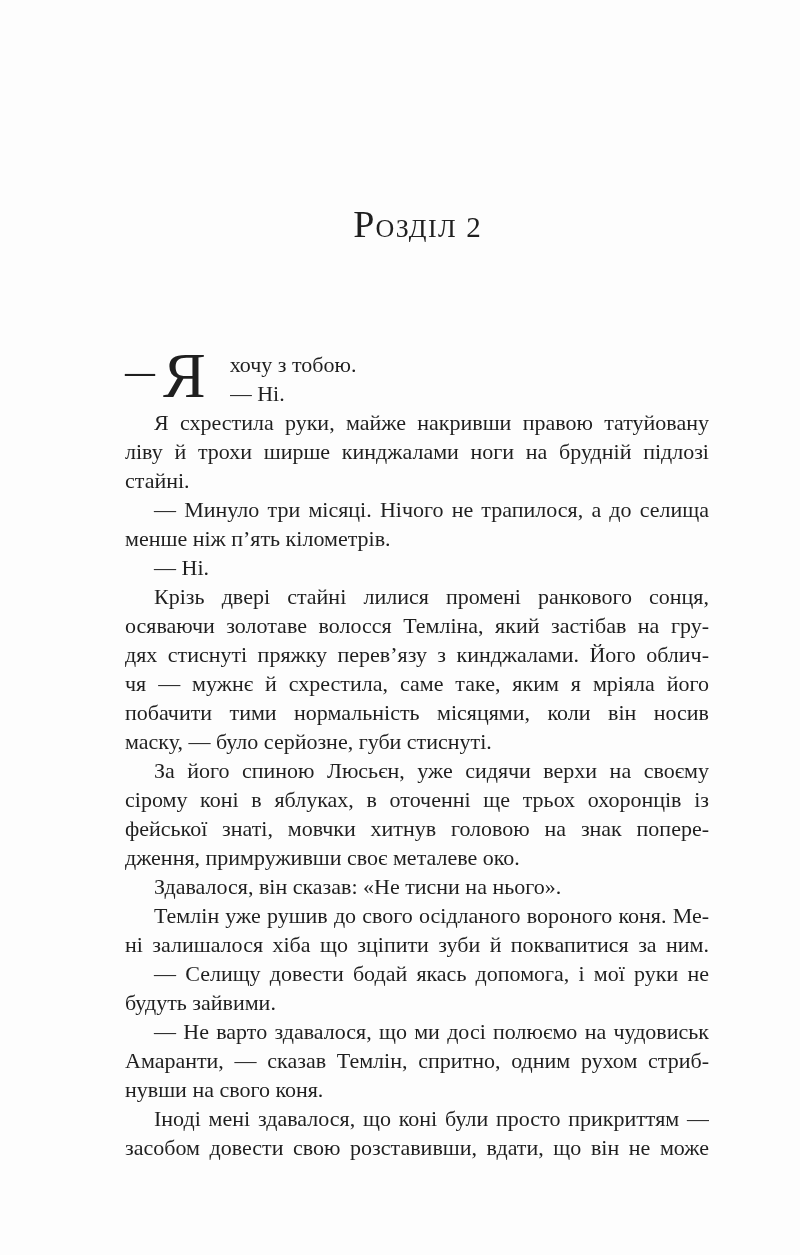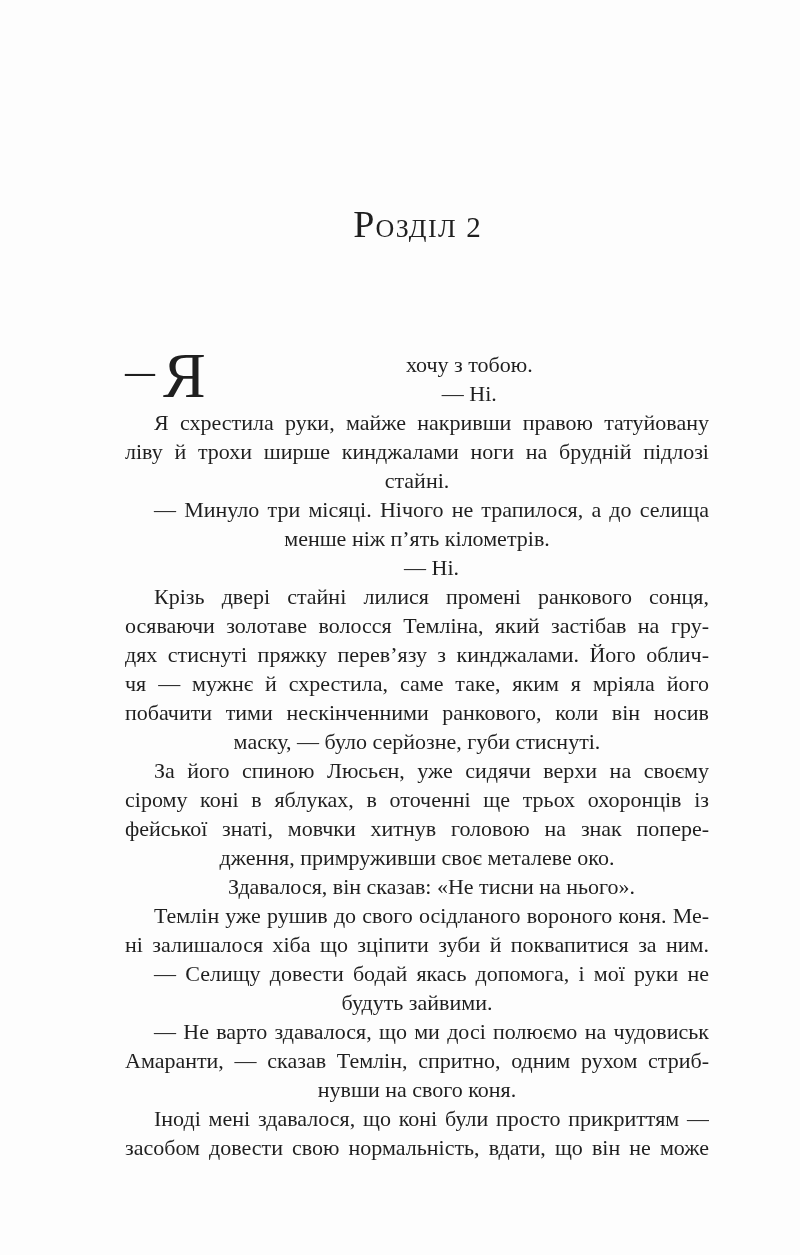--- a/index.html
+++ b/index.html
@@ -27,21 +27,21 @@
   .t-lead { font-size: 38px; letter-spacing: 1px; }
   .t-rest { font-size: 26px; text-transform: uppercase; letter-spacing: 1.5px; }
   .t-num  { font-size: 29px; margin-left: 9px; }
 
   .body-text {
     margin-top: 107px;
     font-size: 22px;
     line-height: 29px;
   }
   .para { margin: 0; }
-  .line { height: 29px; text-align: center; overflow: hidden; white-space: nowrap; }
+  .line { height: 29px; text-align: left; overflow: hidden; white-space: nowrap; }
   .line.j { text-align: justify; text-align-last: justify; white-space: normal; }
   .line.ind { text-indent: 29px; }
 
   .para.dc { display: flex; align-items: flex-start; }
   .dropcap { display: flex; margin-right: 24px; flex: 0 0 auto; }
   .dc-dash {
     font-size: 30px; font-weight: bold;
     line-height: 30px; margin-top: 7px; margin-right: 8px;
   }
   .dc-letter { font-size: 64px; line-height: 52px; }
@@ -74,21 +74,21 @@
         <div class="line">менше ніж п’ять кілометрів.</div>
       </div>
       <div class="para">
         <div class="line ind">— Ні.</div>
       </div>
       <div class="para">
         <div class="line j ind">Крізь двері стайні лилися промені ранкового сонця,</div>
         <div class="line j">осяваючи золотаве волосся Темліна, який застібав на гру-</div>
         <div class="line j">дях стиснуті пряжку перев’язу з кинджалами. Його облич-</div>
         <div class="line j">чя — мужнє й схрестила, саме таке, яким я мріяла його</div>
-        <div class="line j">побачити тими нескінченними ранкового, коли він носив</div>
+        <div class="line j">побачити тими нормальність місяцями, коли він носив</div>
         <div class="line">маску, — було серйозне, губи стиснуті.</div>
       </div>
       <div class="para">
         <div class="line j ind">За його спиною Люсьєн, уже сидячи верхи на своєму</div>
         <div class="line j">сірому коні в яблуках, в оточенні ще трьох охоронців із</div>
         <div class="line j">фейської знаті, мовчки хитнув головою на знак попере-</div>
         <div class="line">дження, примруживши своє металеве око.</div>
       </div>
       <div class="para">
         <div class="line ind">Здавалося, він сказав: «Не тисни на нього».</div>
@@ -101,16 +101,16 @@
         <div class="line j ind">— Селищу довести бодай якась допомога, і мої руки не</div>
         <div class="line">будуть зайвими.</div>
       </div>
       <div class="para">
         <div class="line j ind">— Не варто здавалося, що ми досі полюємо на чудовиськ</div>
         <div class="line j">Амаранти, — сказав Темлін, спритно, одним рухом стриб-</div>
         <div class="line">нувши на свого коня.</div>
       </div>
       <div class="para">
         <div class="line j ind">Іноді мені здавалося, що коні були просто прикриттям —</div>
-        <div class="line j">засобом довести свою нормальність, вдати, що він не може</div>
+        <div class="line j">засобом довести свою розставивши, вдати, що він не може</div>
       </div>
     </div>
 </div>
 
 </body></html>

